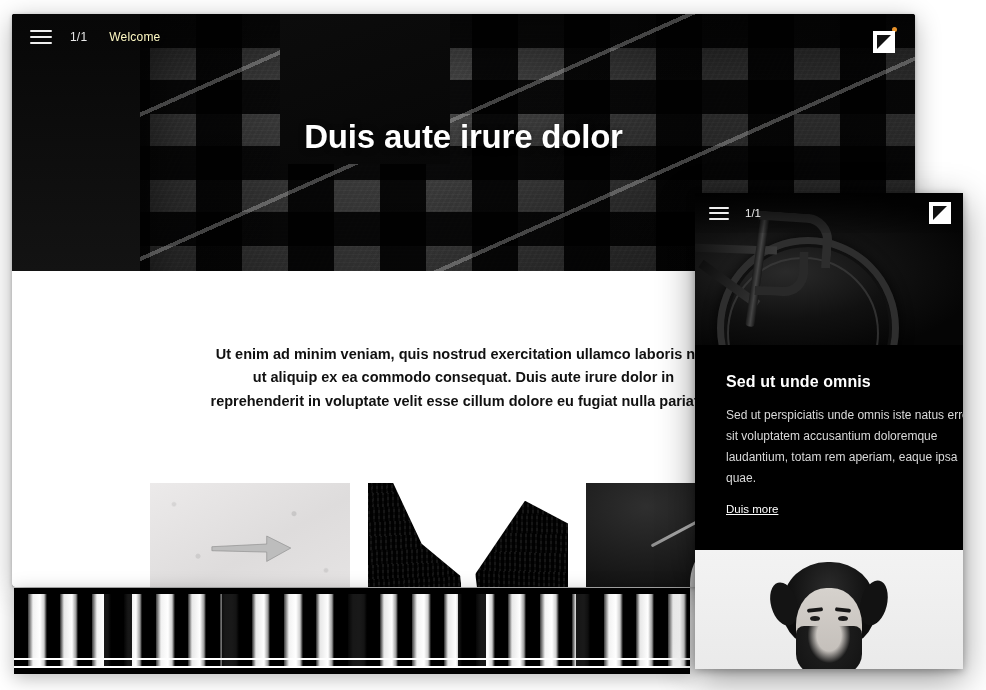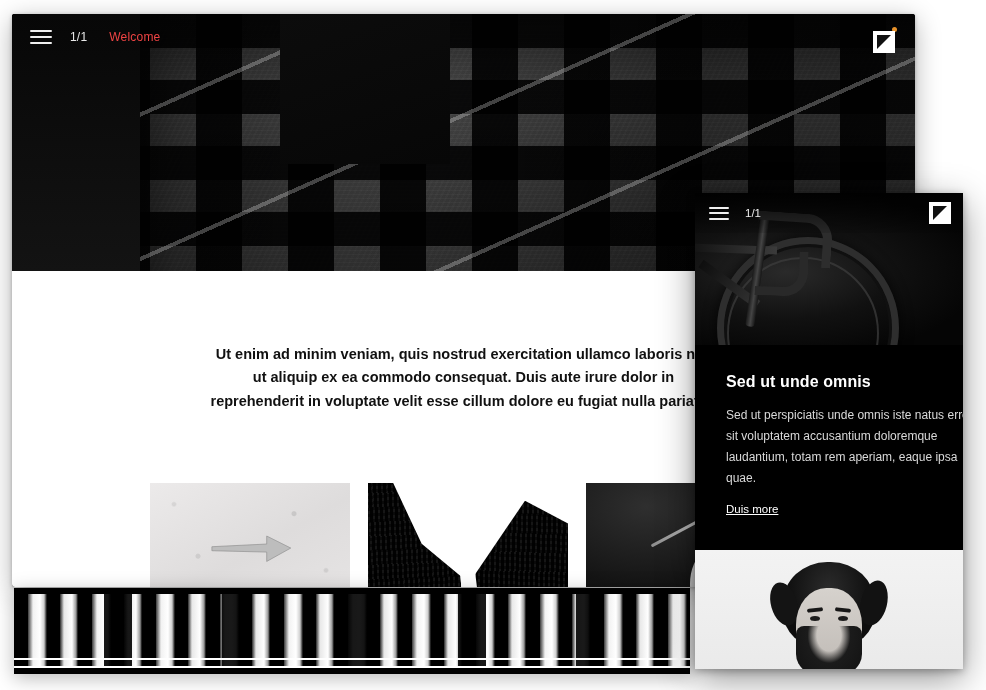--- a/index.html
+++ b/index.html
@@ -65,21 +65,21 @@
     background:linear-gradient(160deg,#0c0c0c,#070707);
   }
 
   .topbar{
     position:absolute;left:0;top:0;width:903px;height:45px;
     display:flex;align-items:center;z-index:5;
   }
   .burger{width:22px;height:14px;margin-left:18px;display:flex;flex-direction:column;justify-content:space-between;cursor:pointer;}
   .burger span{display:block;height:2px;background:#efefef;border-radius:1px;}
   .page-count{margin-left:18px;color:#e9e9e9;font-size:12px;font-weight:400;letter-spacing:.2px;}
-  .nav-link{margin-left:22px;color:#ef4444;font-size:12px;font-weight:400;letter-spacing:.2px;cursor:pointer;}
+  .nav-link{margin-left:22px;color:#fef9c3;font-size:12px;font-weight:400;letter-spacing:.2px;cursor:pointer;}
   .logo-wrap{position:absolute;right:18px;top:13px;width:26px;height:26px;}
   .logo-mark{
     width:22px;height:22px;background:#fff;position:absolute;right:2px;top:4px;
     display:flex;align-items:center;justify-content:center;
   }
   .logo-tri{width:14px;height:14px;}
   .logo-dot{
     position:absolute;right:0px;top:0px;width:5px;height:5px;border-radius:50%;
   }
 
@@ -262,20 +262,21 @@
       <div class="logo-wrap">
         <div class="logo-dot" style="background:#E8922A"></div>
         <div class="logo-mark">
           <svg class="logo-tri" viewBox="0 0 14 14">
             <polygon points="0,0 14,0 0,14" fill="#111111"></polygon>
           </svg>
         </div>
       </div>
     </div>
 
+    <div class="hero-title">Duis aute irure dolor</div>
 
     <div class="content">
       <div class="lead">Ut enim ad minim veniam, quis nostrud exercitation ullamco laboris nisi ut aliquip ex ea commodo consequat. Duis aute irure dolor in reprehenderit in voluptate velit esse cillum dolore eu fugiat nulla pariatur.</div>
 
       <div class="thumbs">
         <div class="thumb thumb-arrow">
           <svg class="ar" viewBox="0 0 120 60">
             <polygon points="0,28 82,24 82,12 118,30 82,50 82,36 0,34" fill="#bdbdbd" stroke="#8e8e8e" stroke-width="1"></polygon>
           </svg>
         </div>

